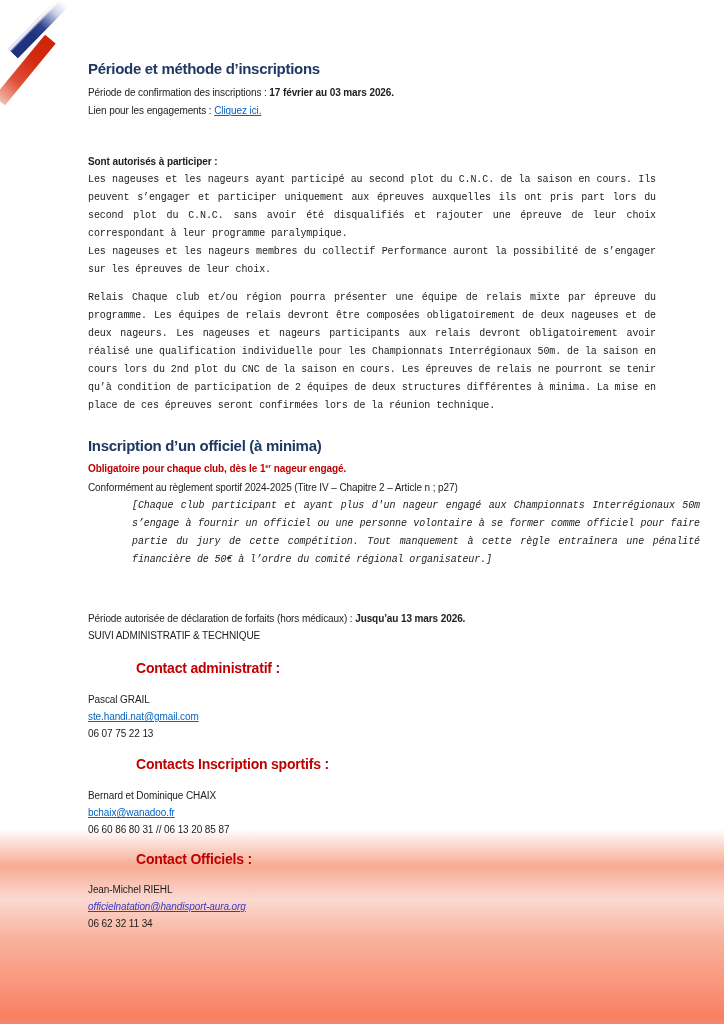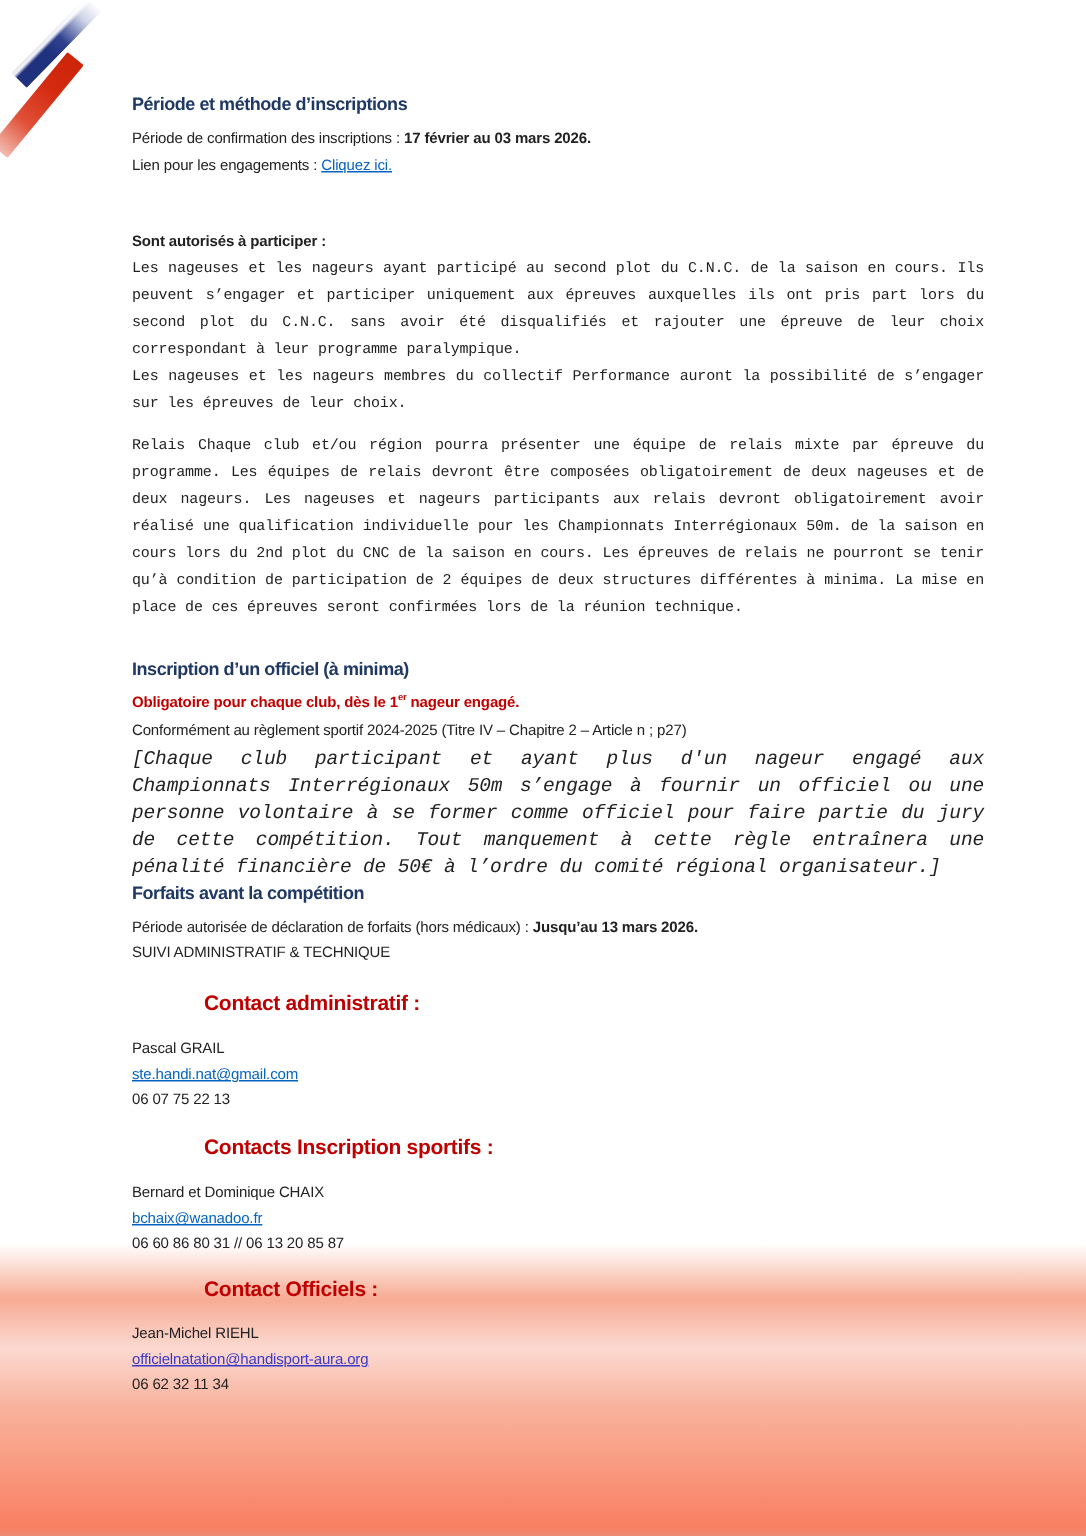--- a/index.html
+++ b/index.html
@@ -17,33 +17,33 @@
       #fbd9d1 899px,
       #f8b29c 938px,
       #f99c82 975px,
       #f87f62 1018px,
       #ec8b75 1024px);
   }
   .abs{position:absolute;left:88px;width:568px;margin:0;}
   .body-text{font-size:10px;letter-spacing:-0.1px;line-height:18px;}
   .just{text-align:justify;font-family:Liberation Mono, monospace;}
   .h-blue{
-    color:#1F3864;font-weight:bold;font-size:12px;letter-spacing:-0.3px;
+    color:#1F3864;font-weight:bold;font-size:15px;letter-spacing:-0.3px;
     line-height:20px;
   }
   .h-red{
     color:#C00000;font-weight:bold;font-size:14px;letter-spacing:-0.2px;
     line-height:18px;
     margin-left:48px;
   }
   .red-bold{color:#C00000;font-weight:bold;}
   .bold{font-weight:bold;}
-  .italic-note{font-style:italic;font-size:13px;}
+  .italic-note{font-style:italic;font-size:10px;margin-left:44px;}
   a.doclink{color:#0563C1;text-decoration:underline;cursor:pointer;}
-  a.doclink.violet{color:#3A3AC8;}
+  a.doclink.violet{color:#3A3AC8;font-style:italic;}
   sup{font-size:0.62em;line-height:0;}
   
   .logo{position:absolute;left:0;top:0;width:90px;height:120px;}
   .stripe{position:absolute;}
   .stripe.blue{
     left:2px;top:21px;width:72px;height:14px;
     transform:rotate(-45.6deg);
     background:
       linear-gradient(to bottom, rgba(255,255,255,0.92) 0 16%, rgba(255,255,255,0) 34%),
       linear-gradient(to right, #20317e 0 38%, #314390 55%, #cfd5e8 82%, #ffffff 100%);
@@ -81,21 +81,20 @@
   <p class="abs body-text just" style="top:289px">Relais Chaque club et/ou région pourra présenter une équipe de relais mixte par épreuve du programme. Les équipes de relais devront être composées obligatoirement de deux nageuses et de deux nageurs. Les nageuses et nageurs participants aux relais devront obligatoirement avoir réalisé une qualification individuelle pour les Championnats Interrégionaux 50m. de la saison en cours lors du 2nd plot du CNC de la saison en cours. Les épreuves de relais ne pourront se tenir qu’à condition de participation de 2 équipes de deux structures différentes à minima. La mise en place de ces épreuves seront confirmées lors de la réunion technique.</p>
 
   <h1 class="abs h-blue" style="top:436px">Inscription d’un officiel (à minima)</h1>
 
   <p class="abs body-text red-bold" style="top:460px"><span>Obligatoire pour chaque club, dès le 1</span><sup>er</sup><span> nageur engagé.</span></p>
 
   <p class="abs body-text" style="top:479px">Conformément au règlement sportif 2024-2025 (Titre IV – Chapitre 2 – Article n ; p27)</p>
 
   <p class="abs body-text italic-note just" style="top:497px">[Chaque club participant et ayant plus d'un nageur engagé aux Championnats Interrégionaux 50m s’engage à fournir un officiel ou une personne volontaire à se former comme officiel pour faire partie du jury de cette compétition. Tout manquement à cette règle entraînera une pénalité financière de 50€ à l’ordre du comité régional organisateur.]</p>
 
-  <h1 class="abs h-blue" style="top:585px">Forfaits avant la compétition</h1>
 
   <p class="abs body-text" style="top:610px"><span>Période autorisée de déclaration de forfaits (hors médicaux) : </span><span class="bold">Jusqu’au 13 mars 2026.</span></p>
 
   <p class="abs body-text" style="top:627px">SUIVI ADMINISTRATIF &amp; TECHNIQUE</p>
 
   <p class="abs h-red" style="top:659px">Contact administratif :</p>
 
   <p class="abs body-text" style="top:691px">Pascal GRAIL</p>
 
   <p class="abs body-text" style="top:708px"><a class="doclink">ste.handi.nat@gmail.com</a></p>

